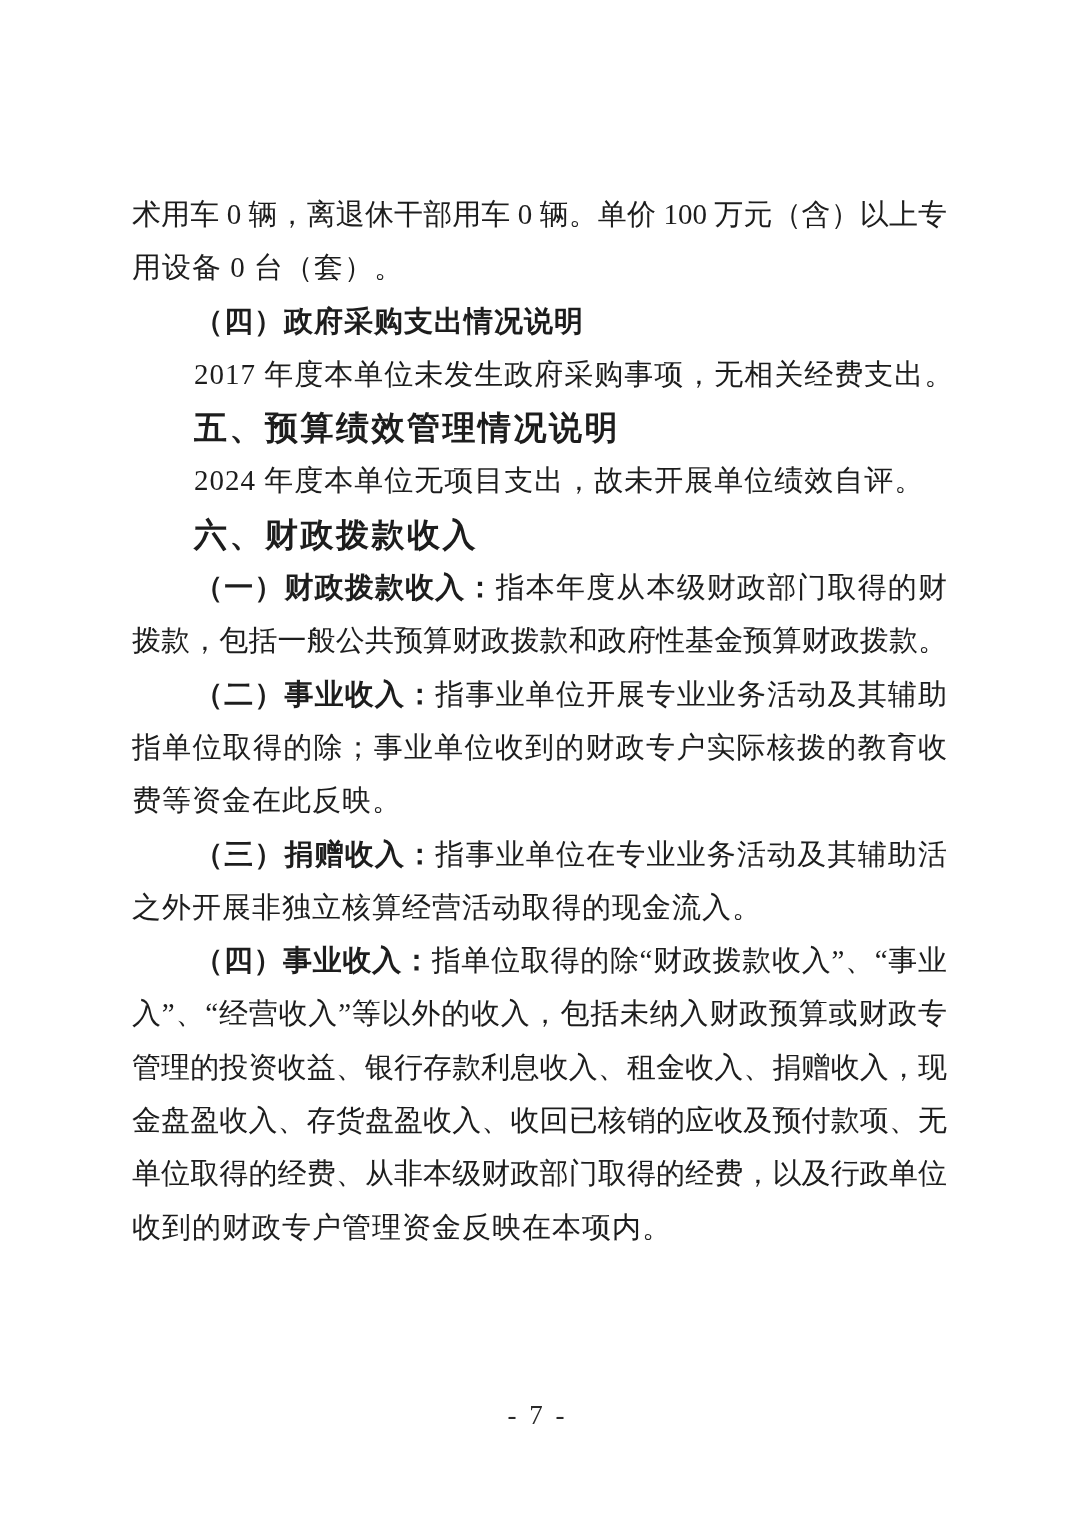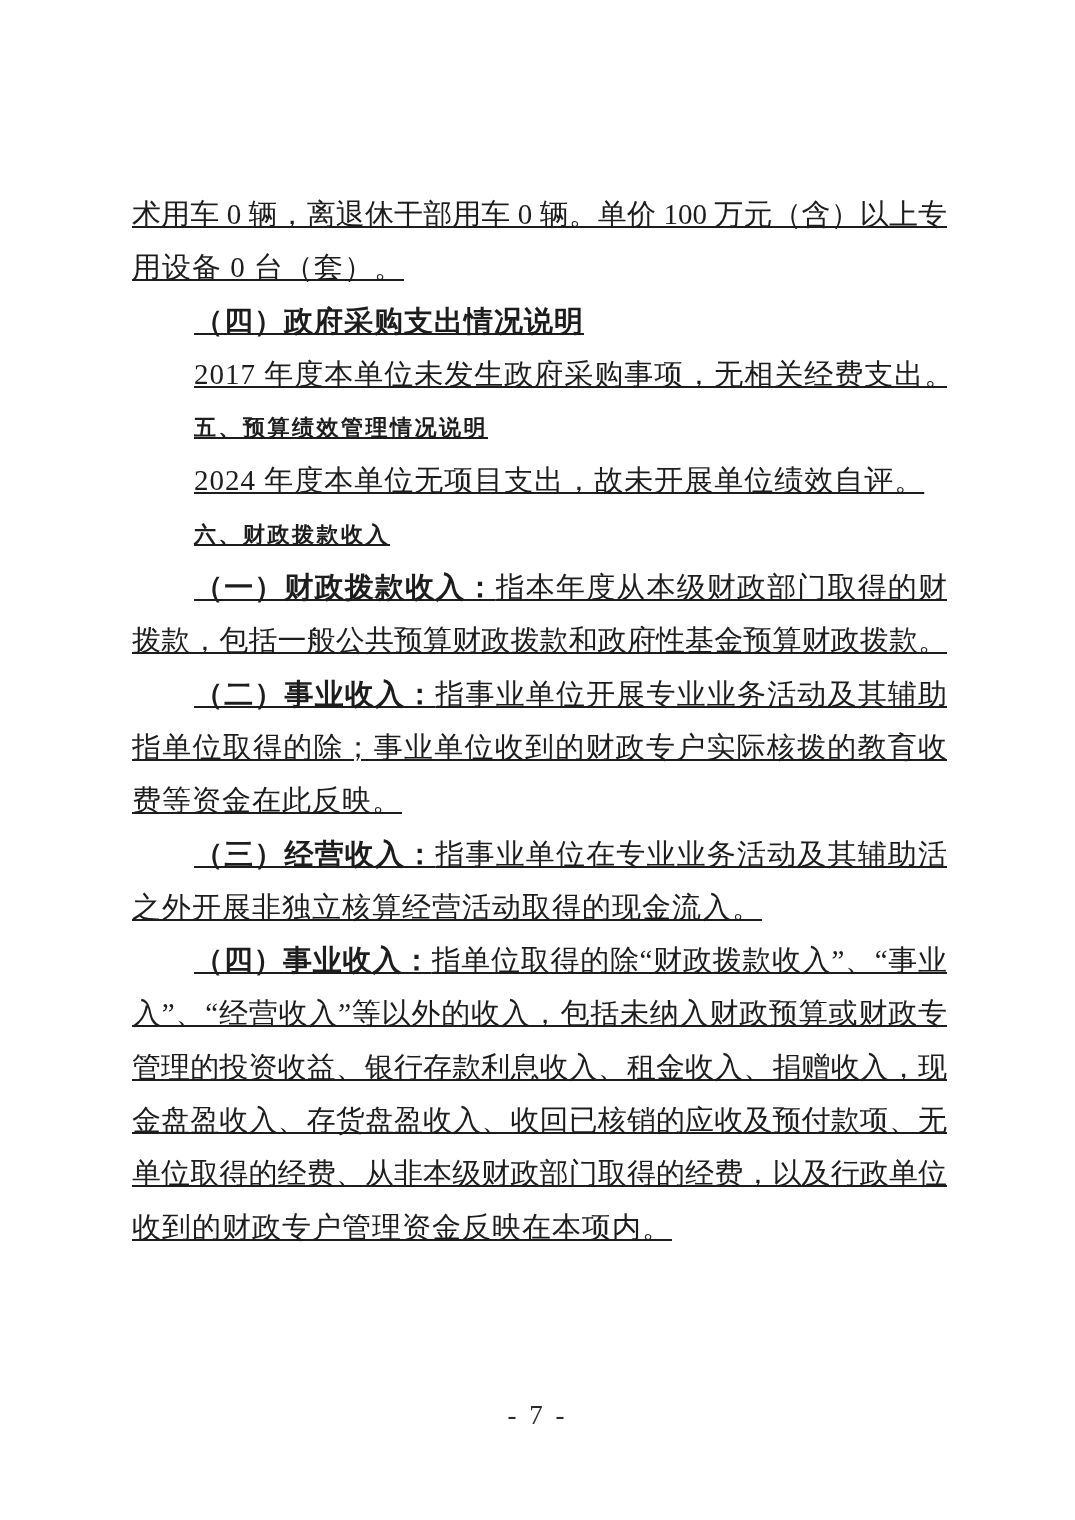--- a/index.html
+++ b/index.html
@@ -20,39 +20,38 @@
     width: 815px;
   }
   .line {
     height: 53.3px;
     line-height: 53.3px;
     font-size: 29px;
     letter-spacing: 1px;
     white-space: nowrap;
     overflow: hidden;
     font-family: "Liberation Serif", "DejaVu Serif", serif;
-    text-decoration: underline;
   }
   
   .line.j {
     white-space: normal;
     letter-spacing: 0;
     text-align: justify;
     text-align-last: justify;
     word-break: break-all;
   }
   
   .line.ind { padding-left: 62px; }
   
   .kai { font-weight: bold; }
   
   .line.hei {
     font-family: "Liberation Sans", "DejaVu Sans", sans-serif;
     font-weight: bold;
-    font-size: 22px;
+    font-size: 33px;
     letter-spacing: 2.5px;
   }
   .page-number {
     position: absolute;
     left: 0;
     top: 1400px;
     width: 100%;
     text-align: center;
     font-size: 27px;
     letter-spacing: 3px;
@@ -86,21 +85,21 @@
     </div>
     <div class="line j">拨款，包括一般公共预算财政拨款和政府性基金预算财政拨款。</div>
 
     <div class="line ind j">
       <span class="kai">（二）事业收入：</span><span>指事业单位开展专业业务活动及其辅助活</span>
     </div>
     <div class="line j">指单位取得的除；事业单位收到的财政专户实际核拨的教育收</div>
     <div class="line">费等资金在此反映。</div>
 
     <div class="line ind j">
-      <span class="kai">（三）经营收入：</span><span>指事业单位在专业业务活动及其辅助活动</span>
+      <span class="kai">（三）捐赠收入：</span><span>指事业单位在专业业务活动及其辅助活动</span>
     </div>
     <div class="line">之外开展非独立核算经营活动取得的现金流入。</div>
 
     <div class="line ind j">
       <span class="kai">（四）事业收入：</span><span>指单位取得的除“财政拨款收入”、“事业收</span>
     </div>
     <div class="line j">入”、“经营收入”等以外的收入，包括未纳入财政预算或财政专户</div>
     <div class="line j">管理的投资收益、银行存款利息收入、租金收入、捐赠收入，现</div>
     <div class="line j">金盘盈收入、存货盘盈收入、收回已核销的应收及预付款项、无</div>
     <div class="line j">单位取得的经费、从非本级财政部门取得的经费，以及行政单位</div>

